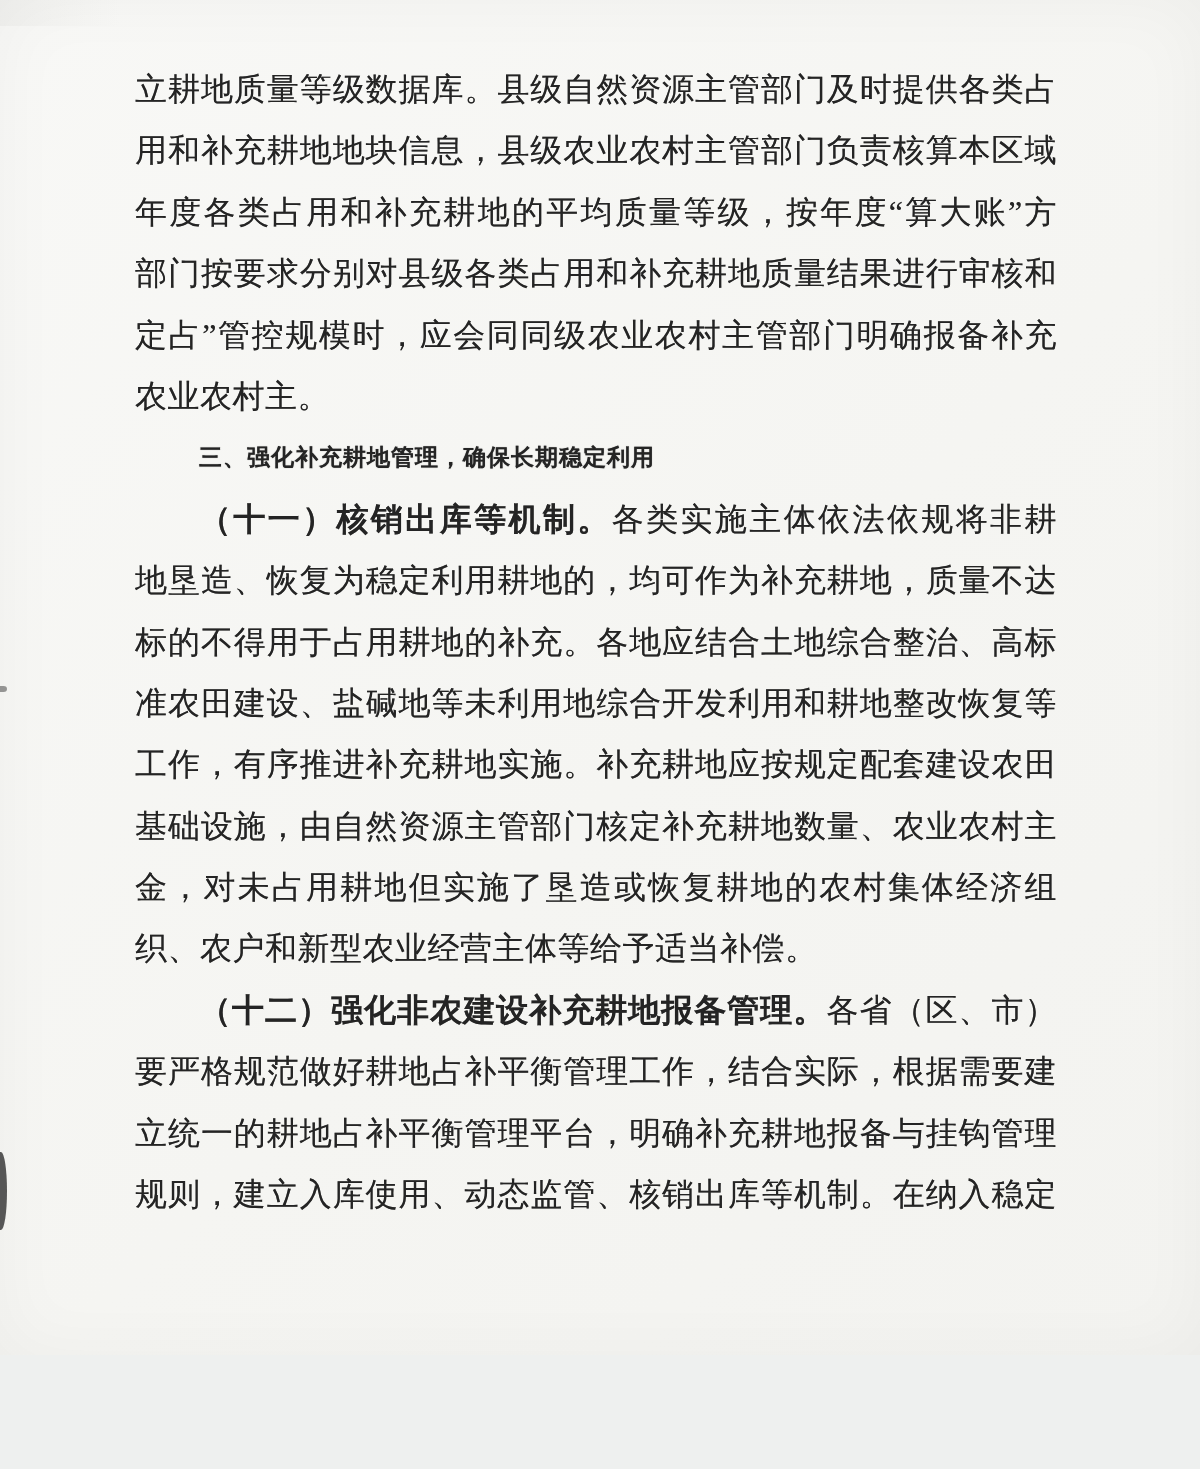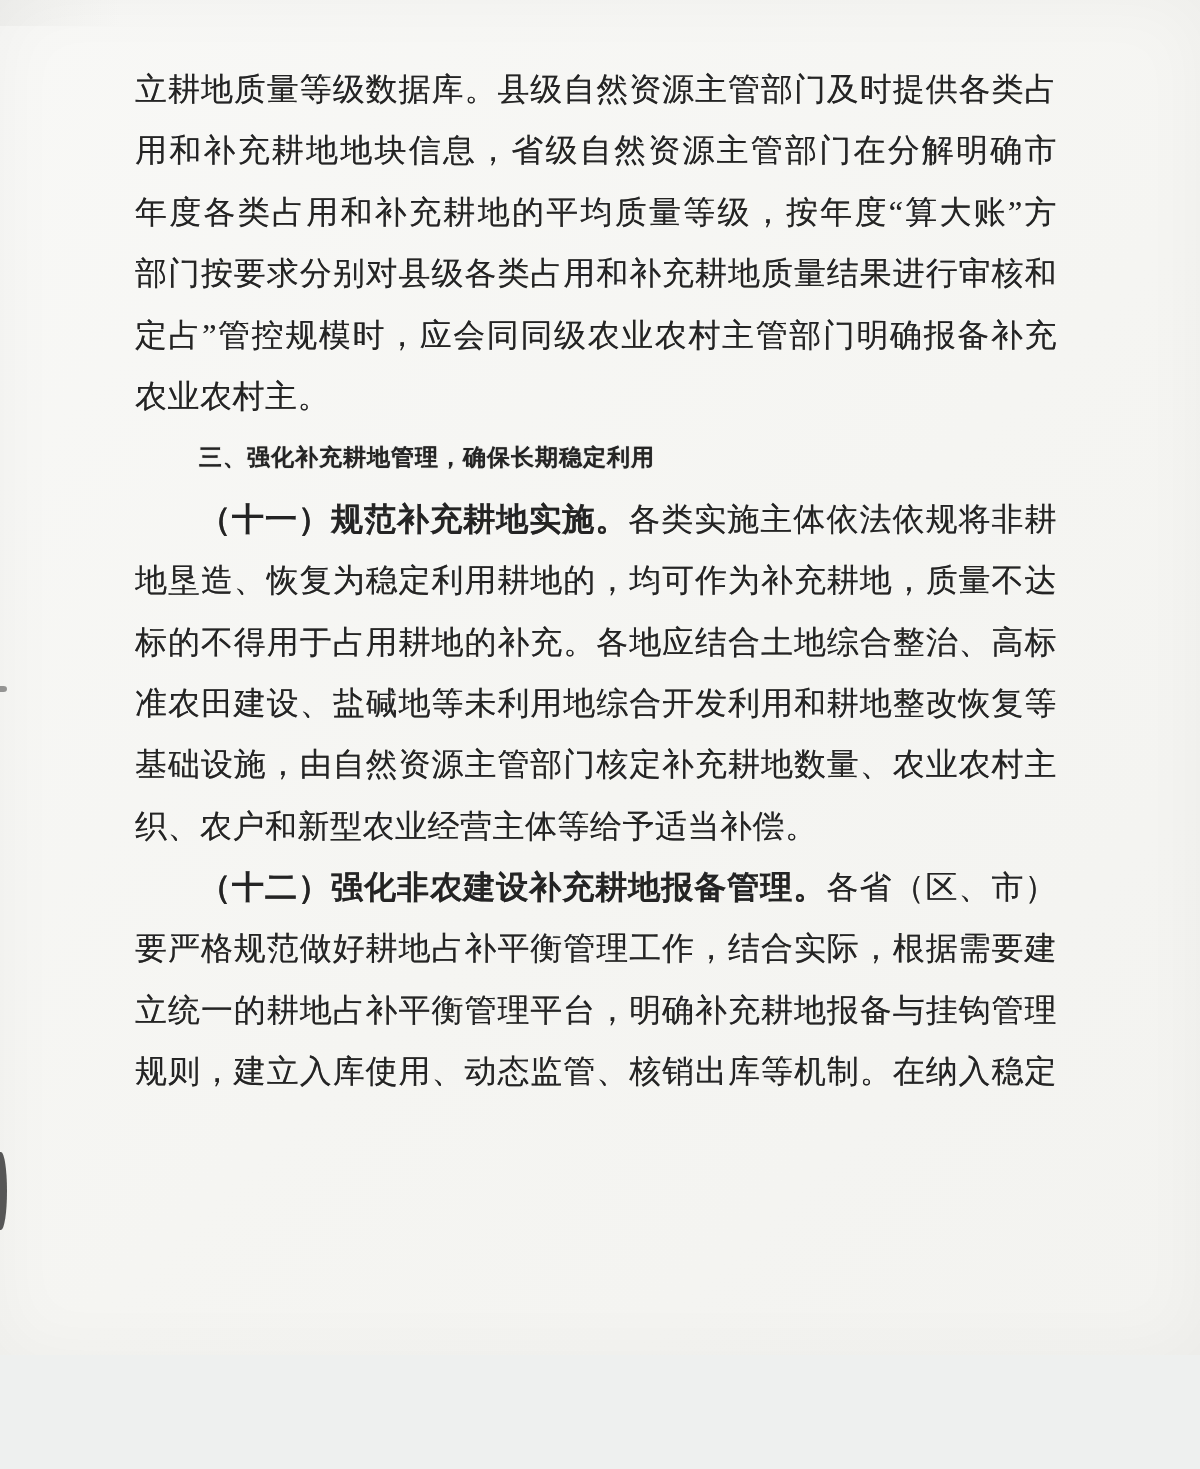--- a/index.html
+++ b/index.html
@@ -117,31 +117,33 @@
 <div class="page">
 
   <div class="artifact corner-shade"></div>
   <div class="artifact edge-speck"></div>
   <div class="artifact edge-streak"></div>
   <div class="artifact smudge-mid"></div>
   <div class="artifact smudge-pageno"></div>
 
   <div class="doc-body" id="doc-body">
       <div class="line justify"><span>立耕地质量等级数据库。县级自然资源主管部门及时提供各类占</span></div>
-      <div class="line justify"><span>用和补充耕地地块信息，省级自然资源主管部门在分解明确市</span></div>
+      <div class="line justify"><span>用和补充耕地地块信息，县级农业农村主管部门负责核算本区域</span></div>
       <div class="line justify"><span>年度各类占用和补充耕地的平均质量等级，按年度“算大账”方</span></div>
       <div class="line justify"><span>部门按要求分别对县级各类占用和补充耕地质量结果进行审核和</span></div>
       <div class="line justify"><span>定占”管控规模时，应会同同级农业农村主管部门明确报备补充</span></div>
       <div class="line"><span>农业农村主。</span></div>
       <div class="line indent heading"><span class="b">三、强化补充耕地管理，确保长期稳定利用</span></div>
-      <div class="line justify indent"><span class="b">（十一）规范补充耕地实施。</span><span>各类实施主体依法依规将非耕</span></div>
+      <div class="line justify indent"><span class="b">（十一）核销出库等机制。</span><span>各类实施主体依法依规将非耕</span></div>
       <div class="line justify"><span>地垦造、恢复为稳定利用耕地的，均可作为补充耕地，质量不达</span></div>
       <div class="line justify"><span>标的不得用于占用耕地的补充。各地应结合土地综合整治、高标</span></div>
       <div class="line justify"><span>准农田建设、盐碱地等未利用地综合开发利用和耕地整改恢复等</span></div>
+      <div class="line justify"><span>工作，有序推进补充耕地实施。补充耕地应按规定配套建设农田</span></div>
       <div class="line justify"><span>基础设施，由自然资源主管部门核定补充耕地数量、农业农村主</span></div>
+      <div class="line justify"><span>金，对未占用耕地但实施了垦造或恢复耕地的农村集体经济组</span></div>
       <div class="line"><span>织、农户和新型农业经营主体等给予适当补偿。</span></div>
       <div class="line justify indent"><span class="b">（十二）强化非农建设补充耕地报备管理。</span><span>各省（区、市）</span></div>
       <div class="line justify"><span>要严格规范做好耕地占补平衡管理工作，结合实际，根据需要建</span></div>
       <div class="line justify"><span>立统一的耕地占补平衡管理平台，明确补充耕地报备与挂钩管理</span></div>
       <div class="line justify"><span>规则，建立入库使用、动态监管、核销出库等机制。在纳入稳定</span></div>
     </div>
 
   <div class="page-number">7</div>
 </div>
 

